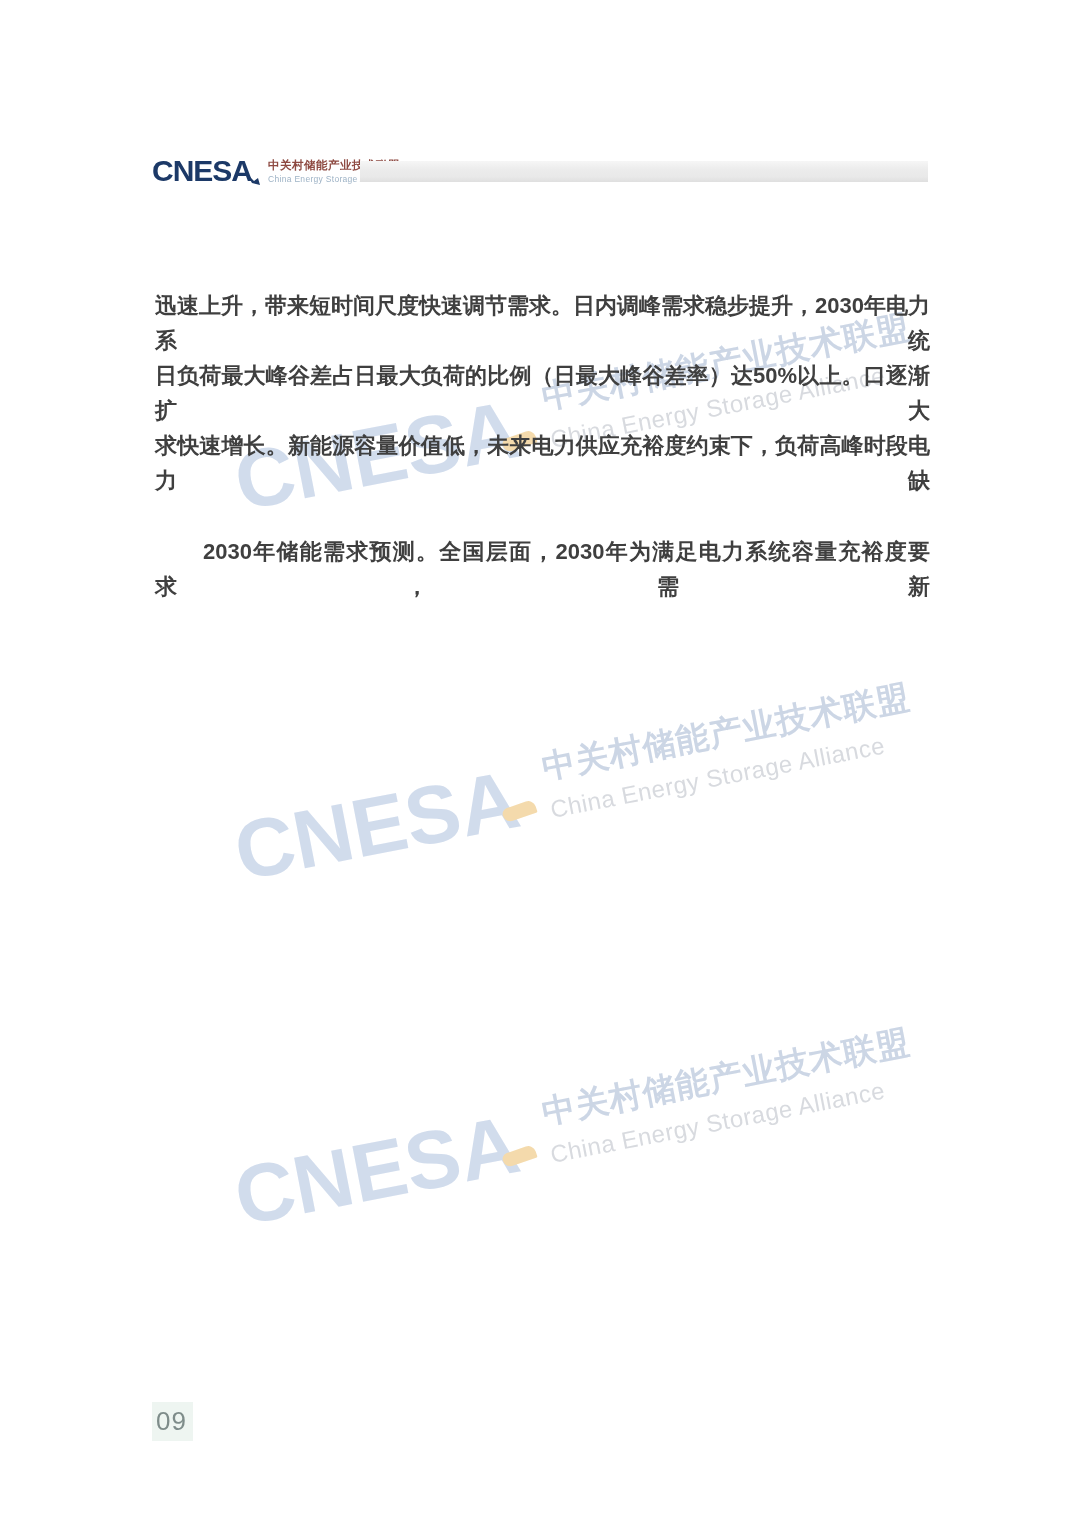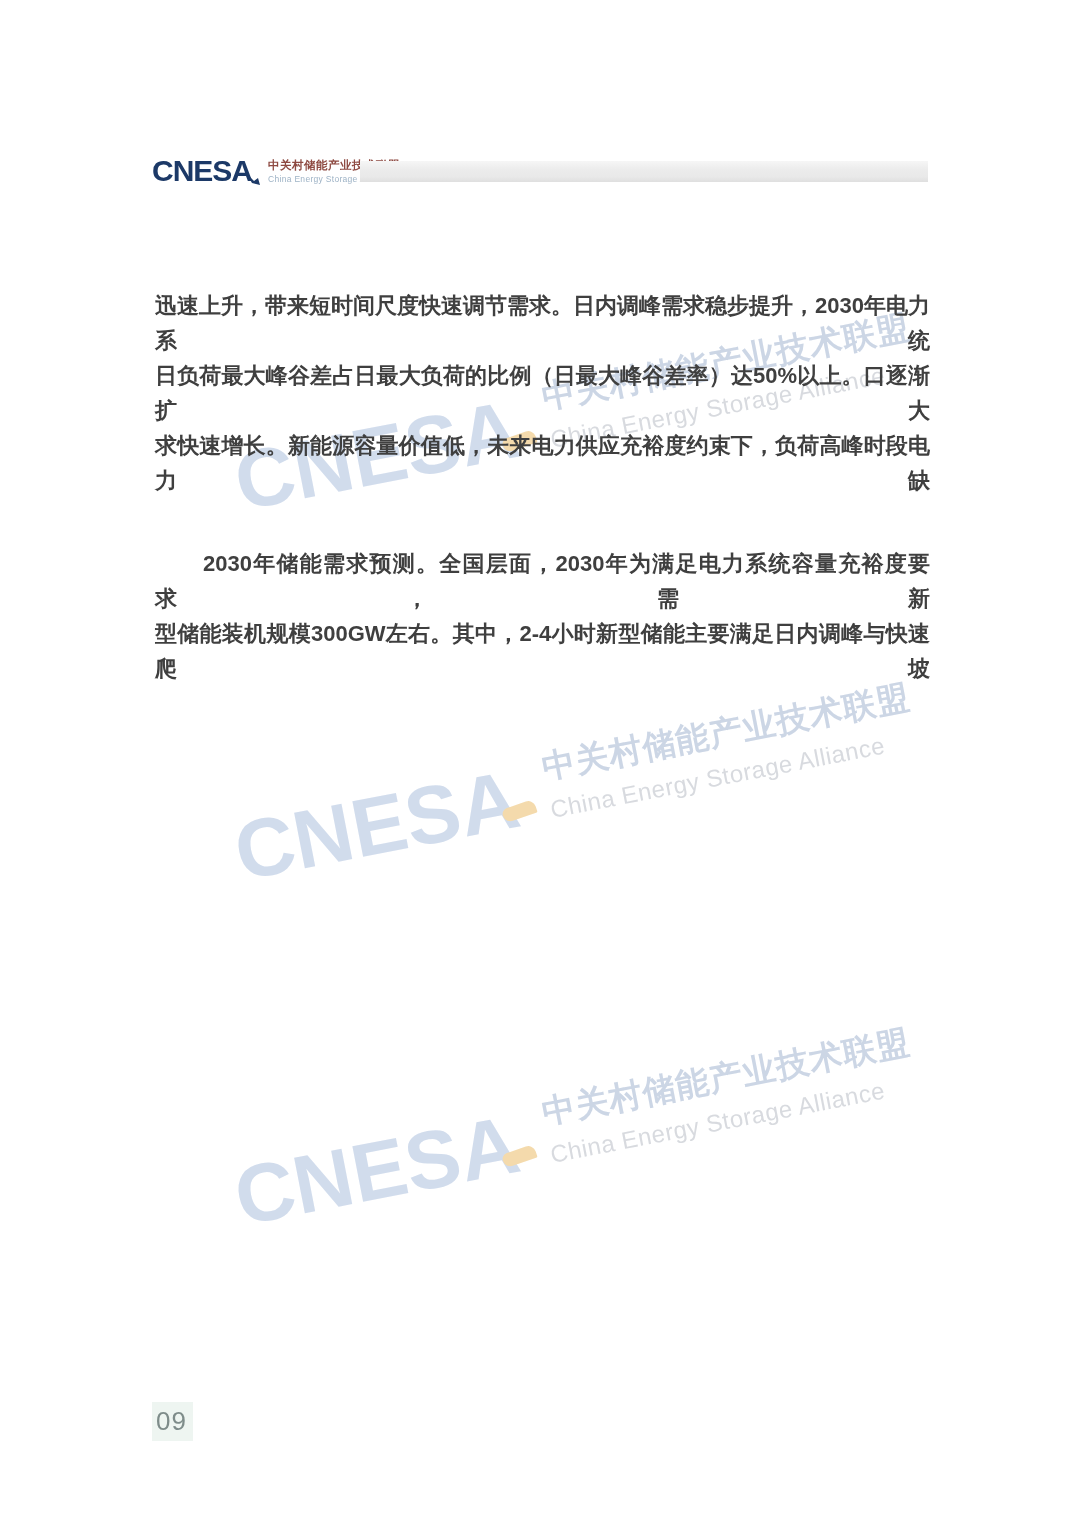--- a/index.html
+++ b/index.html
@@ -56,21 +56,21 @@
     position:absolute;left:155px;top:288px;width:775px;z-index:2;
     color:#3f3f3f;font-size:22px;line-height:35px;
   }
   .jline{
     text-align:justify;text-align-last:justify;
     white-space:normal;
     font-weight:bold;
   }
   .lastline{text-align-last:left;}
   .indent{text-indent:48px;}
-  .para2{margin-top:48px;}
+  .para2{margin-top:36px;}
 
   
   .page-number{
     position:absolute;left:152px;top:1402px;z-index:2;
     font-size:26px;color:#7e8c8a;letter-spacing:1px;
     background:#eef5f1;padding:4px 6px 4px 4px;
   }
 </style>
 </head>
 <body>
@@ -119,19 +119,18 @@
   </div>
 
   <div class="content">
     <div class="para">
       <div class="jline">迅速上升，带来短时间尺度快速调节需求。日内调峰需求稳步提升，2030年电力系统</div>
       <div class="jline">日负荷最大峰谷差占日最大负荷的比例（日最大峰谷差率）达50%以上。口逐渐扩大</div>
       <div class="jline">求快速增长。新能源容量价值低，未来电力供应充裕度约束下，负荷高峰时段电力缺</div>
     </div>
     <div class="para para2">
       <div class="jline indent">2030年储能需求预测。全国层面，2030年为满足电力系统容量充裕度要求，需新</div>
-      <div class="jline">型储能装机规模300GW左右。其中，2-4小时新型储能主要满足日内调峰与快速爬坡</div>
     </div>
   </div>
 
   <div class="page-number">09</div>
 
 </div>
 
 </body></html>

